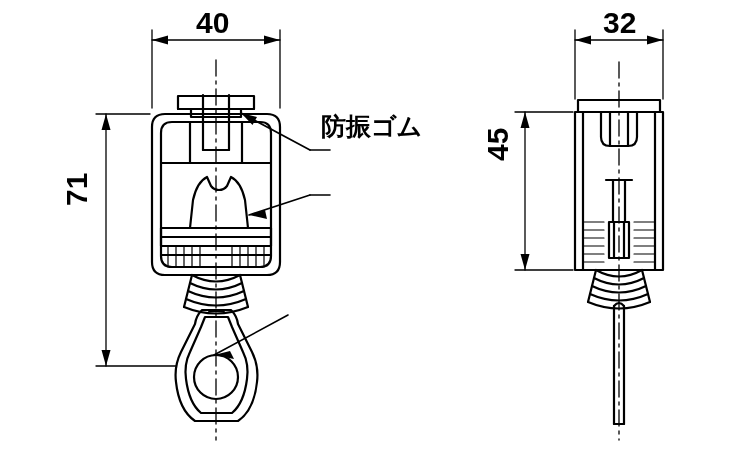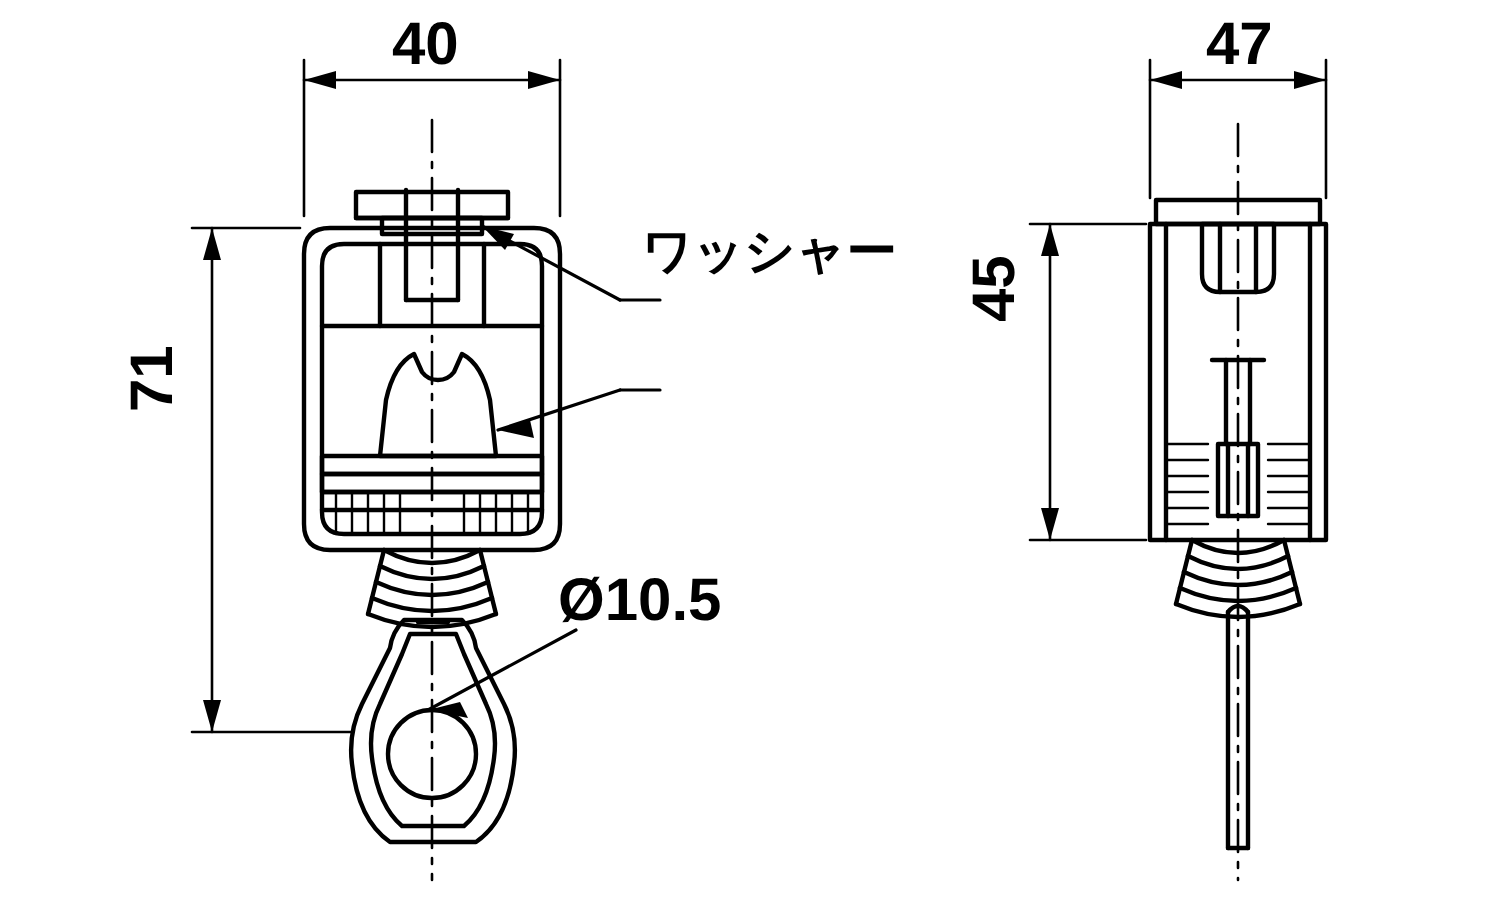--- a/index.html
+++ b/index.html
@@ -238,22 +238,21 @@
         <path d="M525 270 L520.5 254 L529.5 254 Z" fill="#000" stroke="none"></path>
       </g>
 
     </g>
   </svg>
 
   <div class="dimtext" style="left:196px; top:8px; font-size:30px;">40</div>
 
   <div class="dimtext" style="left:62px; top:206px; font-size:30px; transform:rotate(-90deg); transform-origin:left top;">71</div>
 
-  <div class="dimtext" style="left:279px; top:286px; font-size:30px;">Ø10.5</div>
-
-  <div class="dimtext" style="left:321px; top:114px; font-size:25px;">ワッシャー</div>
-
-
-  <div class="dimtext" style="left:603px; top:8px; font-size:30px;">47</div>
+
+  <div class="dimtext" style="left:321px; top:114px; font-size:25px;">防振ゴム</div>
+
+
+  <div class="dimtext" style="left:603px; top:8px; font-size:30px;">32</div>
 
   <div class="dimtext" style="left:483px; top:161px; font-size:30px; transform:rotate(-90deg); transform-origin:left top;">45</div>
 
 </div>
 
 </body></html>

